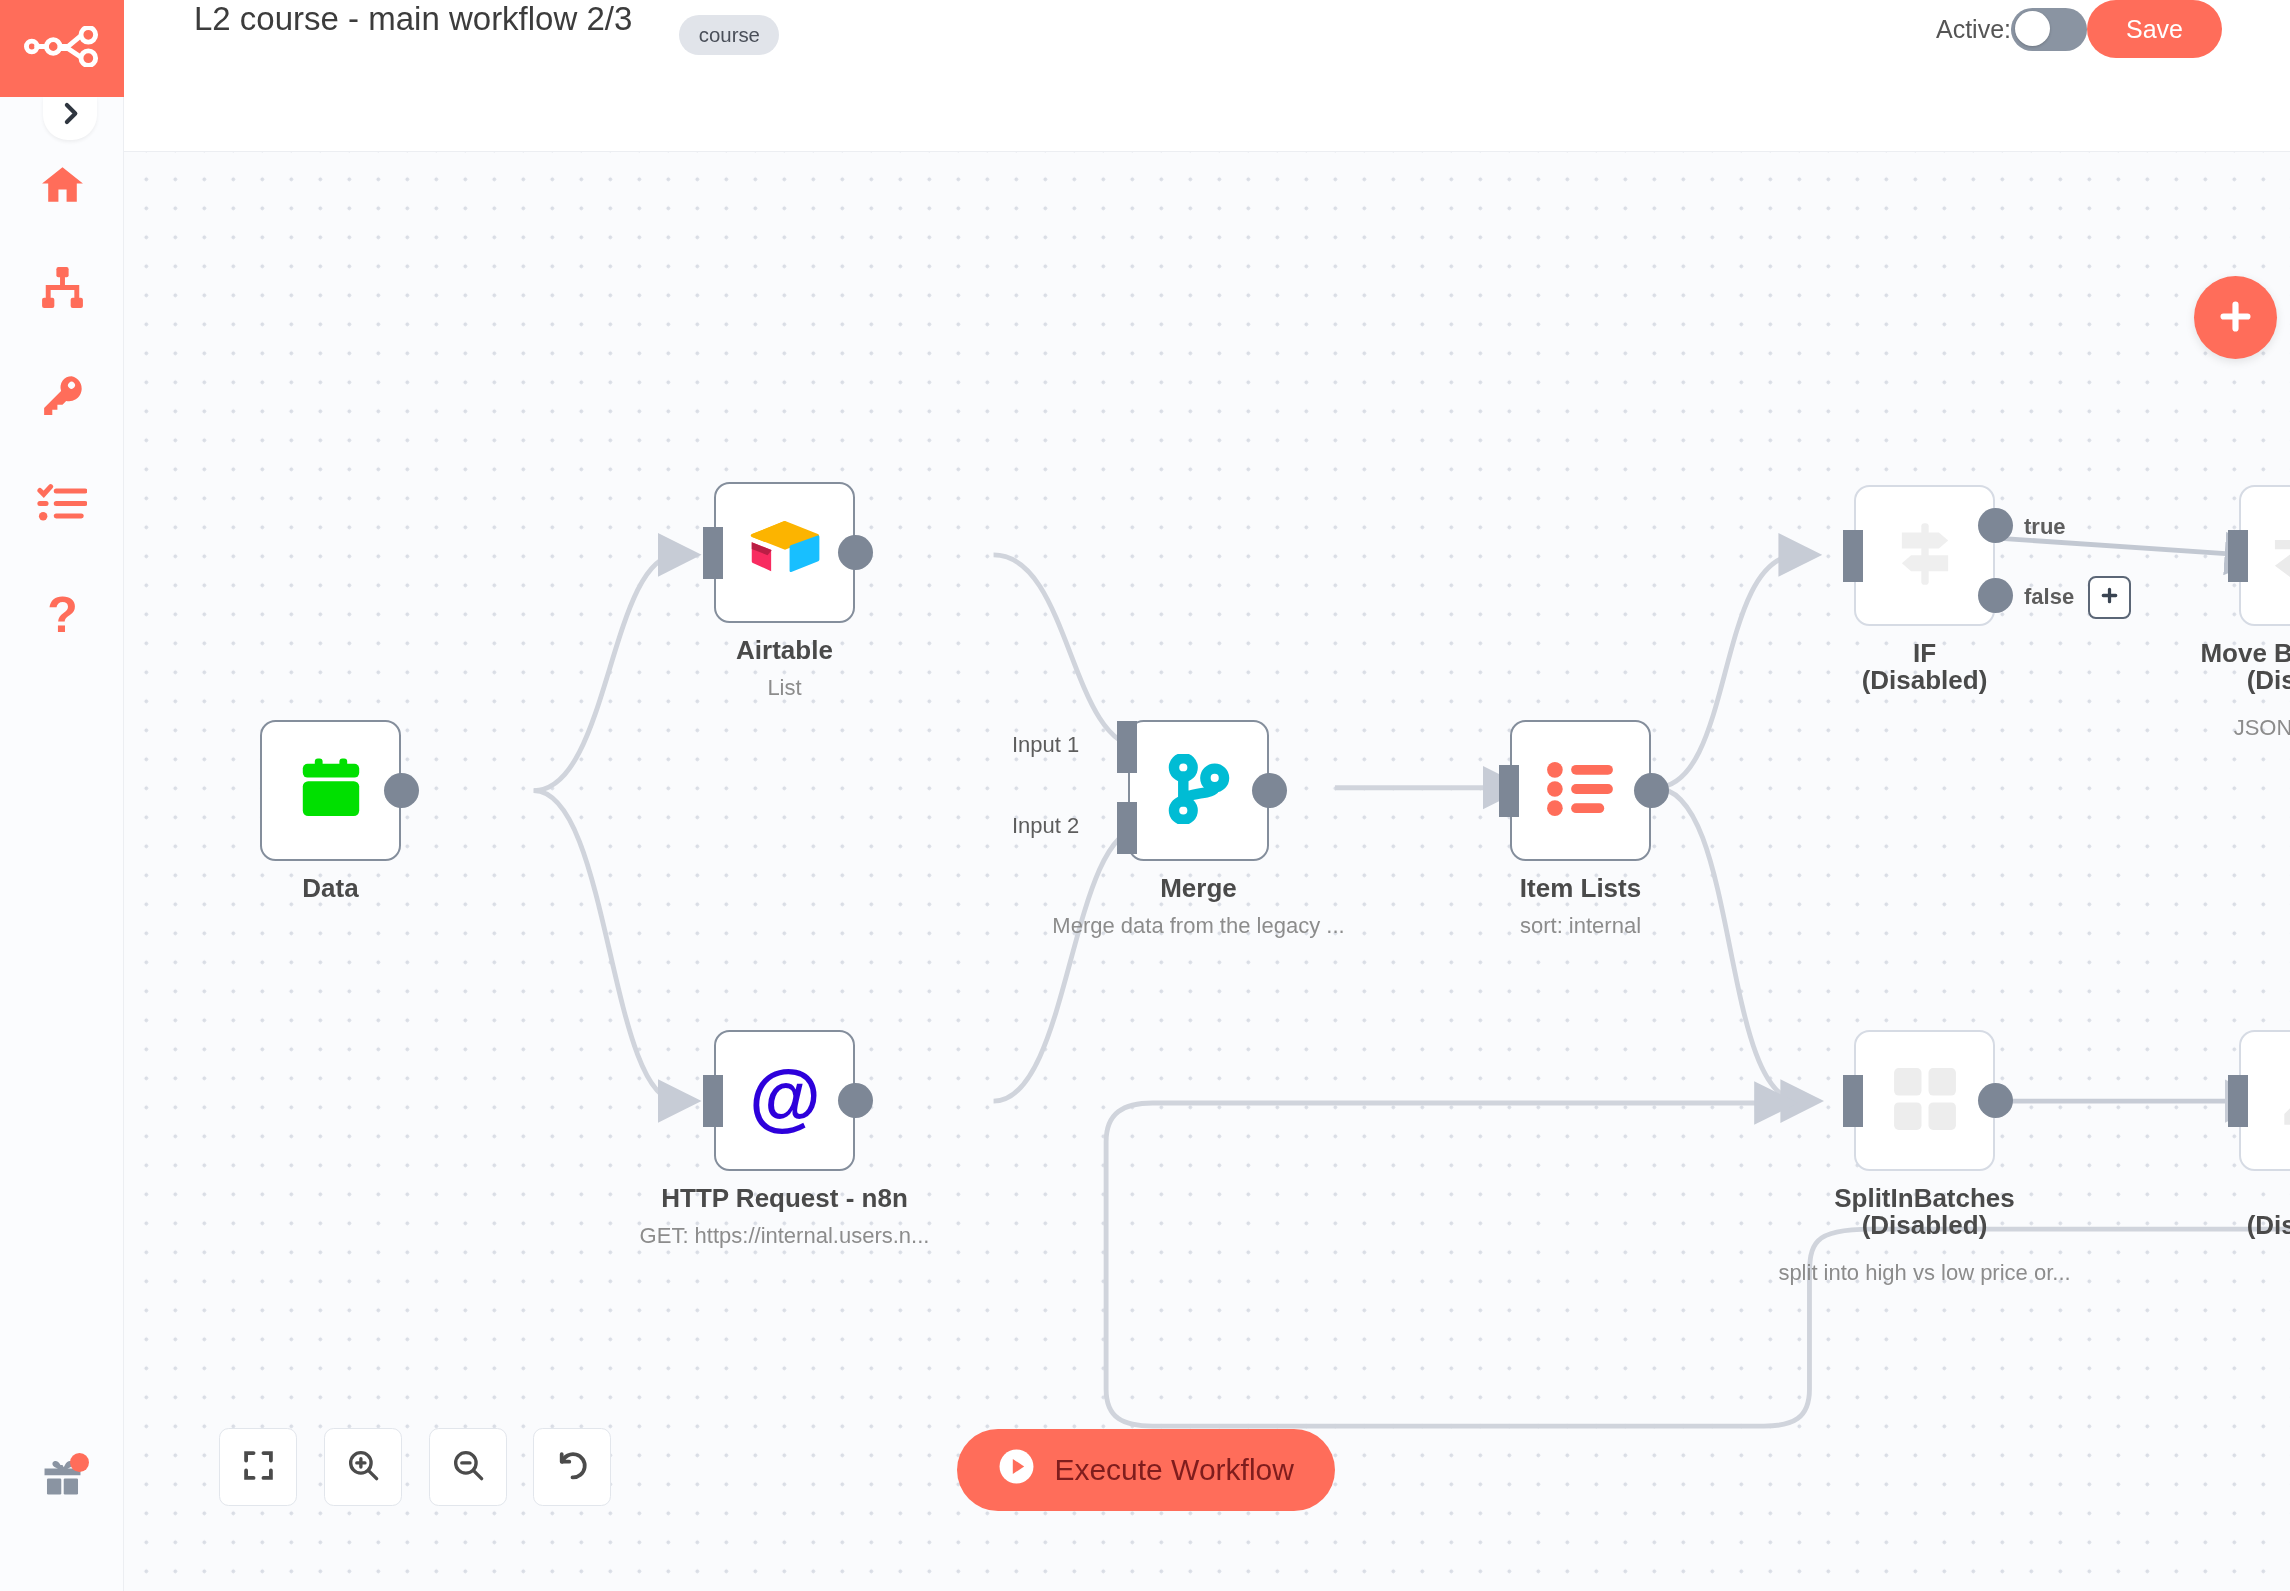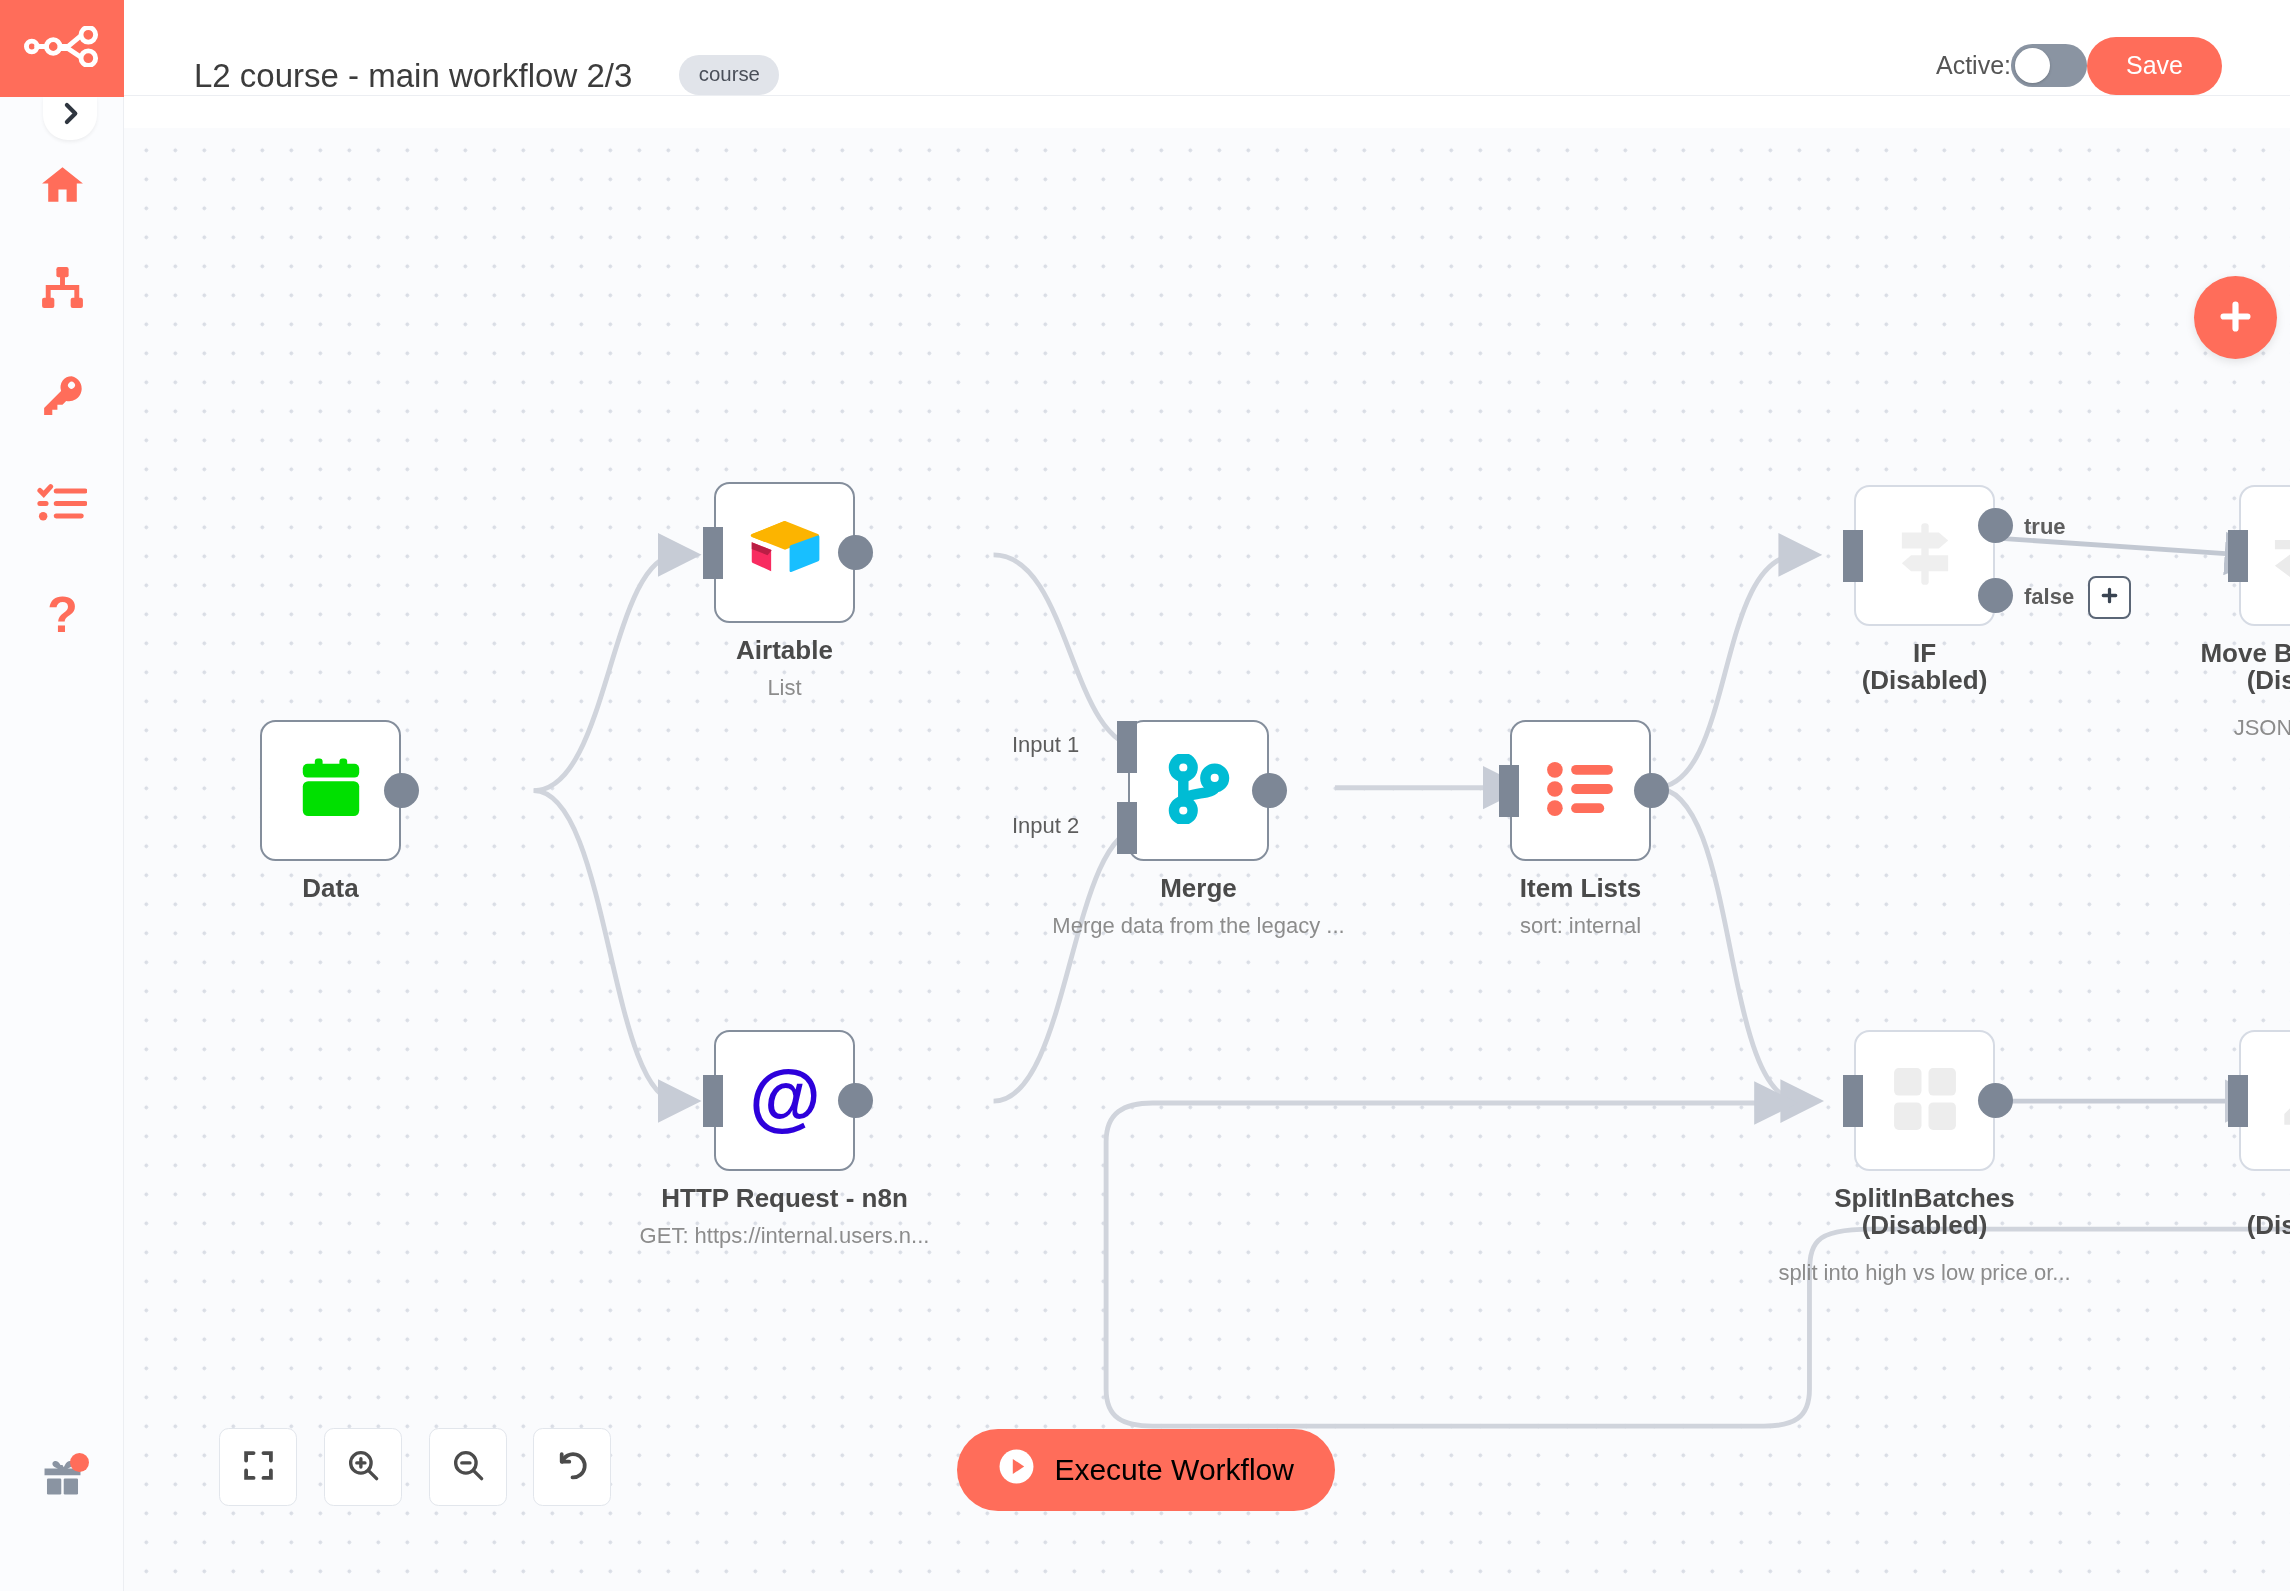--- a/index.html
+++ b/index.html
@@ -39,24 +39,24 @@
     cursor: pointer;
   }
   .gift-wrap { position: absolute; left: 0; bottom: 76px; width: 124px; height: 68px;
     display:flex; align-items:center; justify-content:center; cursor:pointer; }
   .gift-dot { position:absolute; width:19.4px; height:19.4px; border-radius:50%;
     background:#ff6d5a; top:5.8px; right:35px; }
 
   
   #header {
     position: absolute; left: 124px; top: 0;
-    width: 2166px; height: 96px;
+    width: 2166px; height: 152px;
     background: #fff;
     border-bottom: 1px solid #eceef2;
-    display: flex; align-items: flex-end;
+    display: flex; align-items: flex-start;
     z-index: 30;
   }
   #wf-title {
     margin-left: 70px;
     font-size: 33px; color: #3c3c3c; font-weight: 400;
     white-space: nowrap;
   }
   #wf-tag {
     margin-left: 47px;
     background: #e1e4ea; color: #4a4f59;
@@ -155,21 +155,21 @@
   .zoom-btn {
     position: absolute; width: 78px; height: 78px;
     background: #fff; border: 1px solid #e2e6ec; border-radius: 9.7px;
     display: flex; align-items: center; justify-content: center;
     cursor: pointer; z-index: 14;
   }
   #execute-btn {
     position: absolute; left: 833px; top: 1301px;
     height: 82px; padding: 0 41px;
     background: #ff6d5a; border: none; border-radius: 41px;
-    color: #000000; font-family: inherit; font-size: 30px;
+    color: #7f1d1d; font-family: inherit; font-size: 30px;
     display: flex; align-items: center; gap: 19.4px; cursor: pointer;
     z-index: 14;
   }
 </style>
 </head>
 <body>
 
 <div id="app">
 
   <div id="sidebar">

